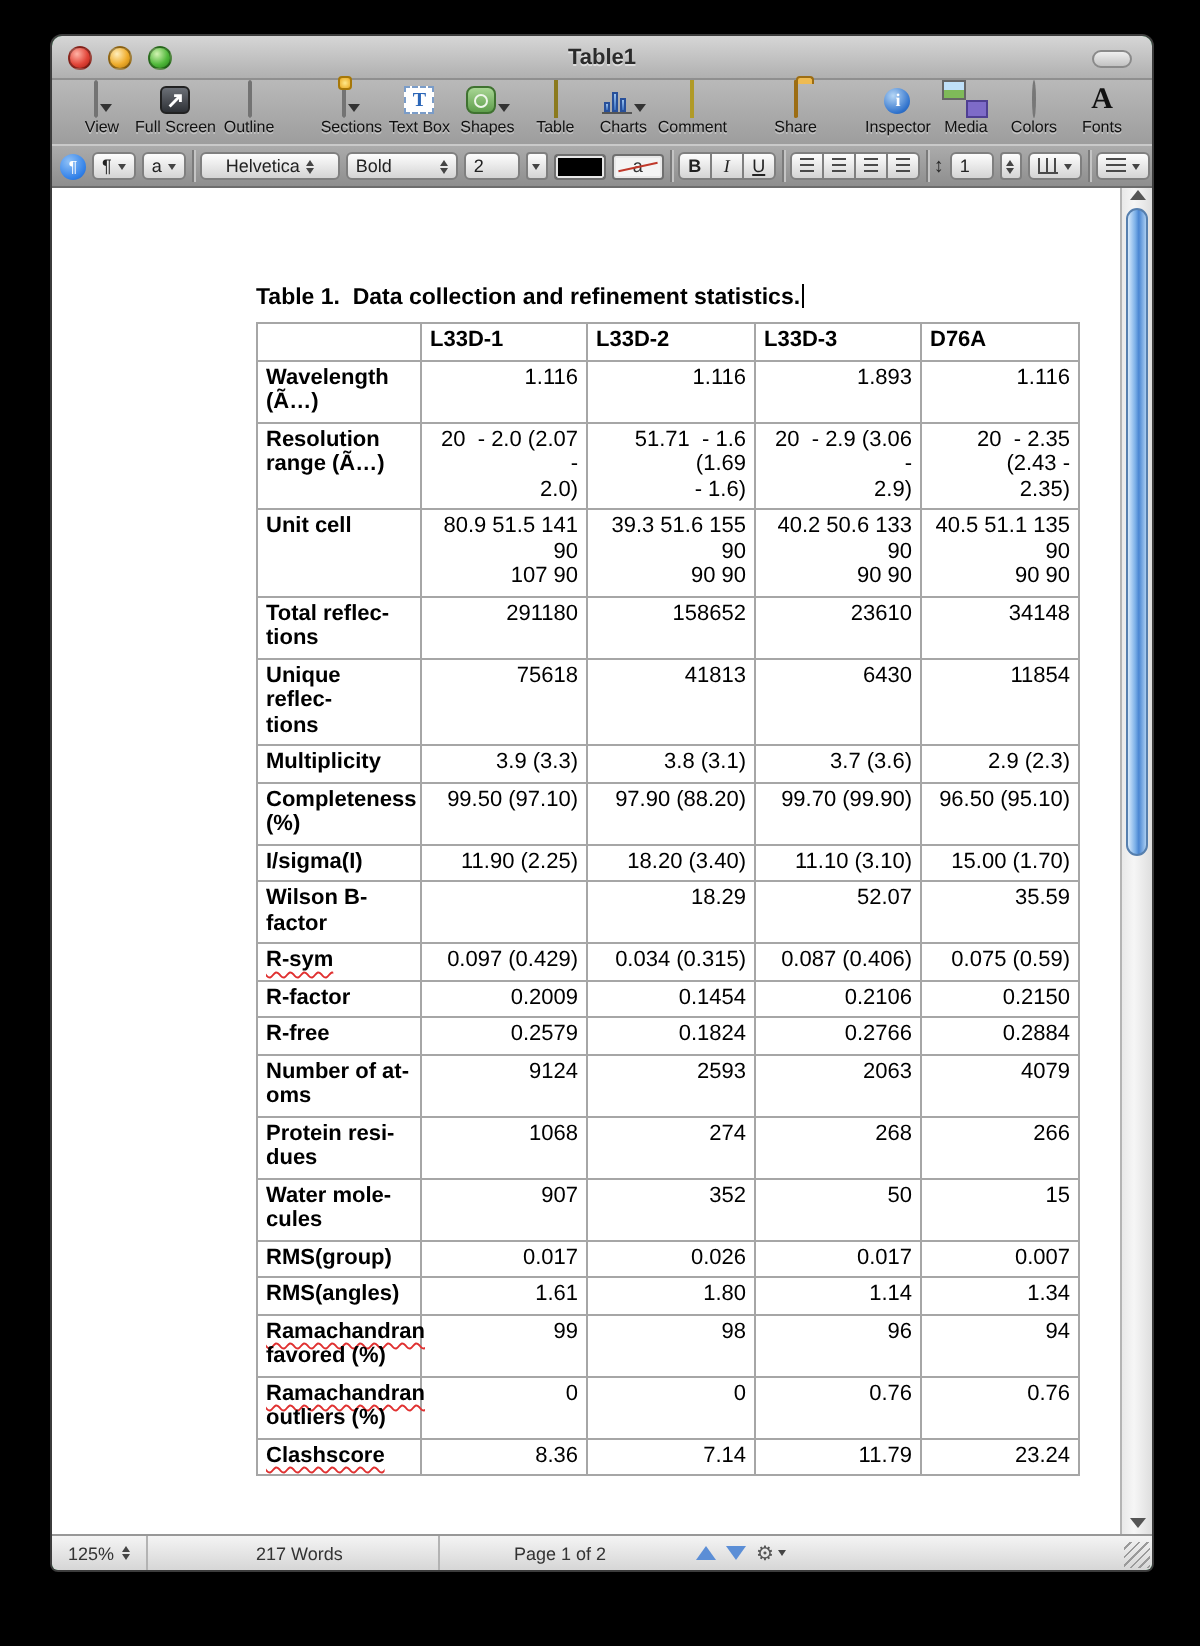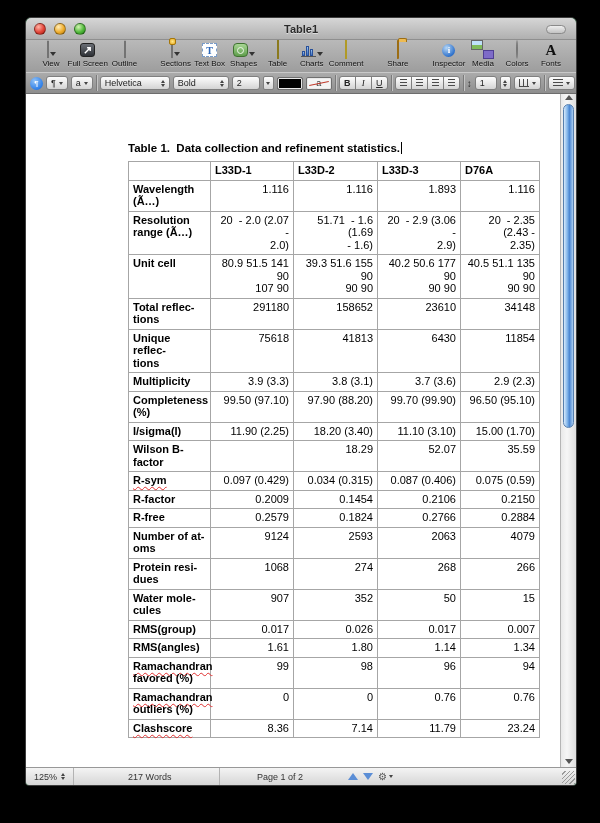--- a/index.html
+++ b/index.html
@@ -228,21 +228,21 @@
           <i class="d"></i>
         </span>
       </span>
     <span class="pbtn">
         <span>a</span>
         <span class="updn">
           <i class="d"></i>
         </span>
       </span>
     <span class="fb-sep"></span>
-    <span class="pbtn" style="width:70px; justify-content:space-between;">
+    <span class="pbtn" style="width:70px; justify-content:center;">
         <span>Helvetica</span>
         <span class="updn">
           <i class="u"></i>
           <i class="d"></i>
         </span>
       </span>
     <span class="pbtn" style="width:56px; justify-content:space-between;">
         <span>Bold</span>
         <span class="updn">
           <i class="u"></i>
@@ -348,21 +348,21 @@
 2.9)</td>
               <td class="val">20  - 2.35 (2.43 -
 2.35)</td>
             </tr>
             <tr>
               <td class="rowlabel"><span>Unit cell</span></td>
               <td class="val">80.9 51.5 141 90
 107 90</td>
               <td class="val">39.3 51.6 155 90
 90 90</td>
-              <td class="val">40.2 50.6 177 90
+              <td class="val">40.2 50.6 133 90
 90 90</td>
               <td class="val">40.5 51.1 135 90
 90 90</td>
             </tr>
             <tr>
               <td class="rowlabel"><span>Total reflec-</span>
 <span>tions</span></td>
               <td class="val">291180</td>
               <td class="val">158652</td>
               <td class="val">23610</td>

